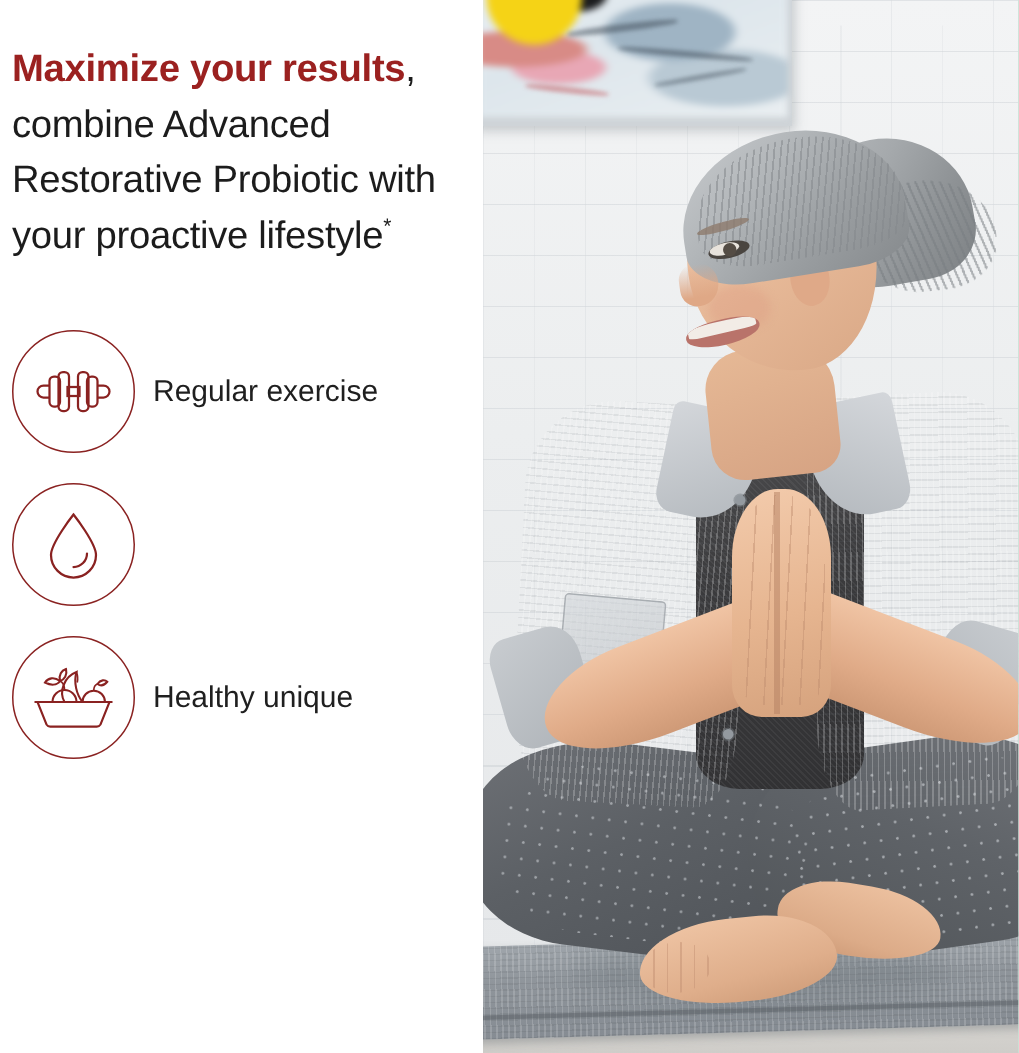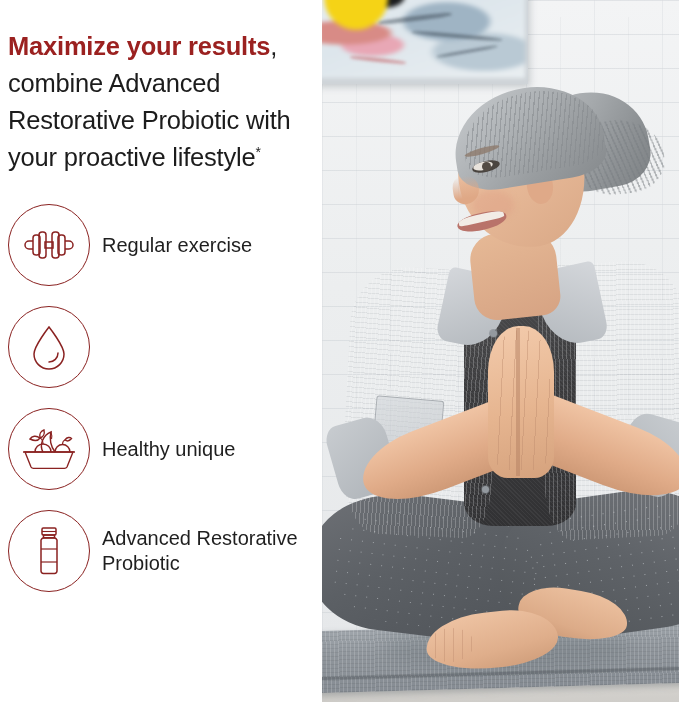--- a/index.html
+++ b/index.html
@@ -49,21 +49,21 @@
   .headline .sup {
     font-size: 14px;
     vertical-align: super;
     line-height: 0;
   }
 
   
   .benefits {
     position: absolute;
     left: 0;
-    top: 194px;
+    top: 210px;
     width: 374px;
   }
   .benefit-row {
     position: relative;
     height: 102px;
     display: flex;
     align-items: center;
   }
   .icon-circle {
     position: relative;
@@ -496,33 +496,20 @@
             <path d="M19 12 C18 8 20 5 23 4 C24 8 22 11 19 12 Z"></path>
 
             <path d="M34 26 a7.5 7.5 0 0 1 15 0"></path>
             <path d="M41.5 18.5 C41.5 16 42.5 14.5 44 14" stroke-width="1.1"></path>
             <path d="M44 14 C46 11 49 11 50.5 12.5 C48.5 15 46 15.5 44 14 Z"></path>
           </svg>
         </div>
         <div class="benefit-label">Healthy unique</div>
       </div>
 
-      <div class="benefit-row">
-        <div class="icon-circle">
-          <svg width="34" height="52" viewBox="0 0 34 52" fill="none" stroke="#8a2221" stroke-width="1.5">
-            <rect x="10" y="3" width="14" height="7" rx="1.2"></rect>
-            <line x1="10" y1="6.5" x2="24" y2="6.5" stroke-width="1.1"></line>
-            <path d="M11.5 10 h11 v3 h-11 Z"></path>
-            <path d="M9 15 a4 4 0 0 1 2.5 -2.2 h11 A4 4 0 0 1 25 15 v31 a2.5 2.5 0 0 1 -2.5 2.4 h-11 A2.5 2.5 0 0 1 9 46 Z"></path>
-            <line x1="9" y1="24" x2="25" y2="24" stroke-width="1.2"></line>
-            <line x1="9" y1="37" x2="25" y2="37" stroke-width="1.2"></line>
-          </svg>
-        </div>
-        <div class="benefit-label">Advanced Restorative Probiotic</div>
-      </div>
 
     </div>
 
   </div>
 
   <div class="photo">
     <div class="wall"></div>
     <div class="brick-lines"></div>
     <div class="brick-lines-offset"></div>
 

